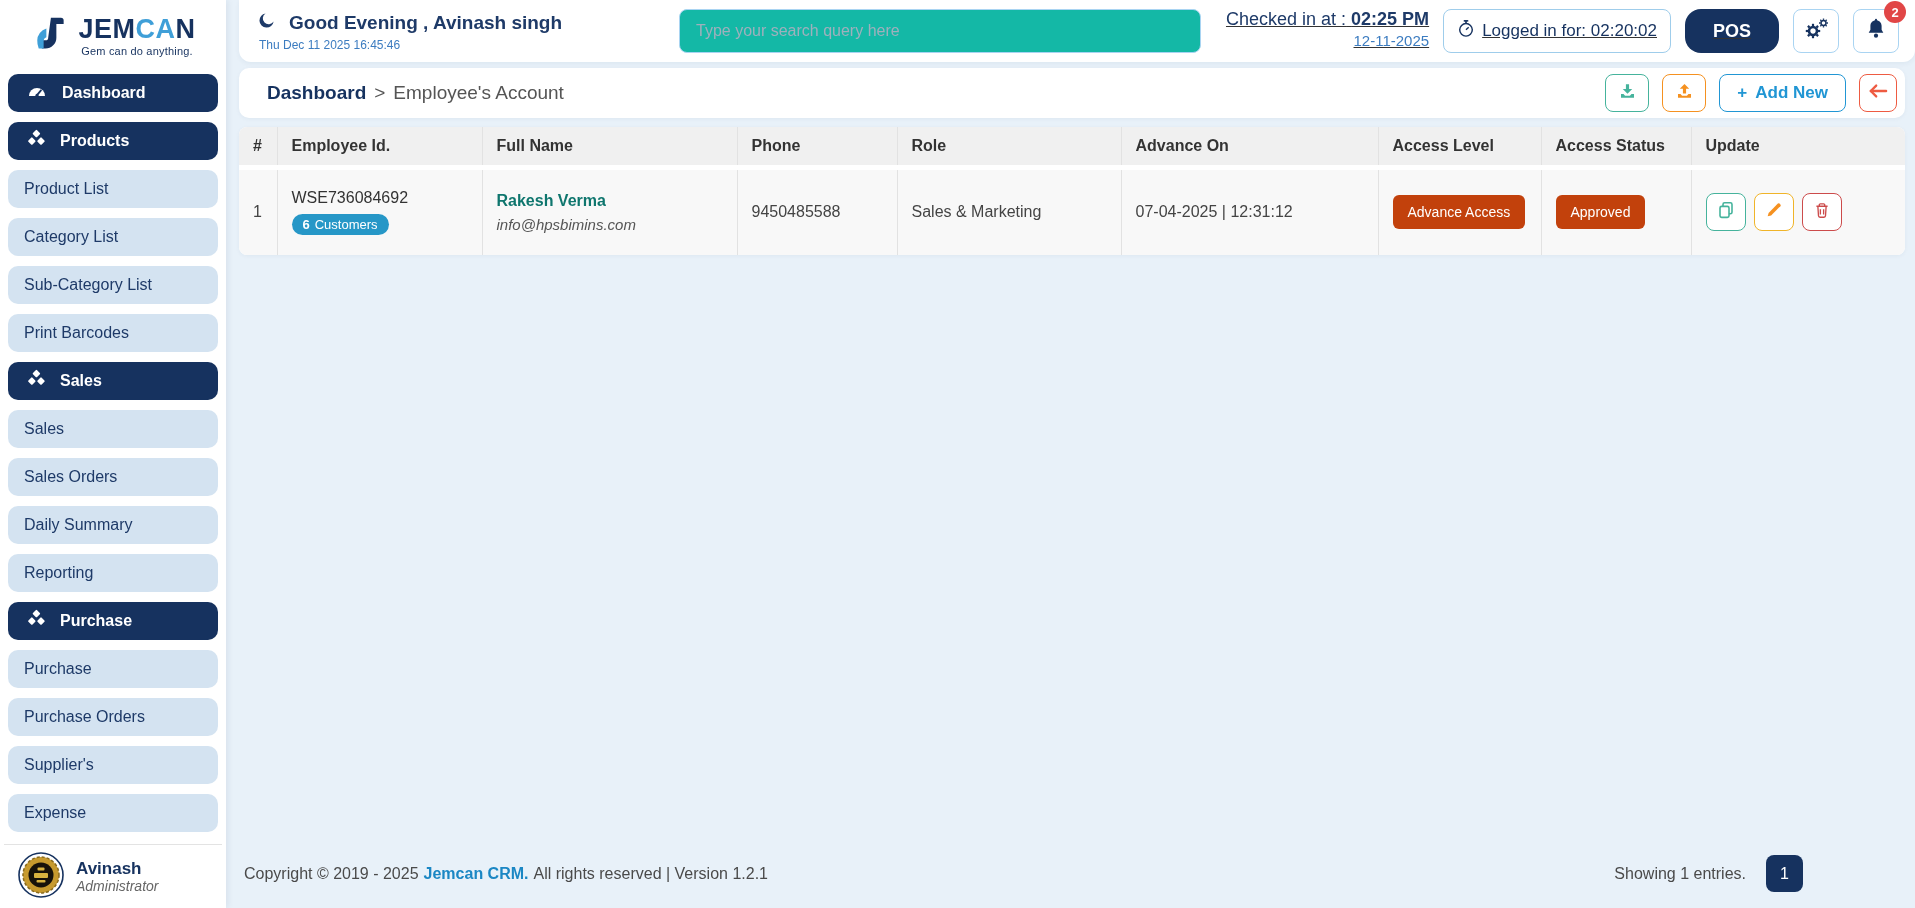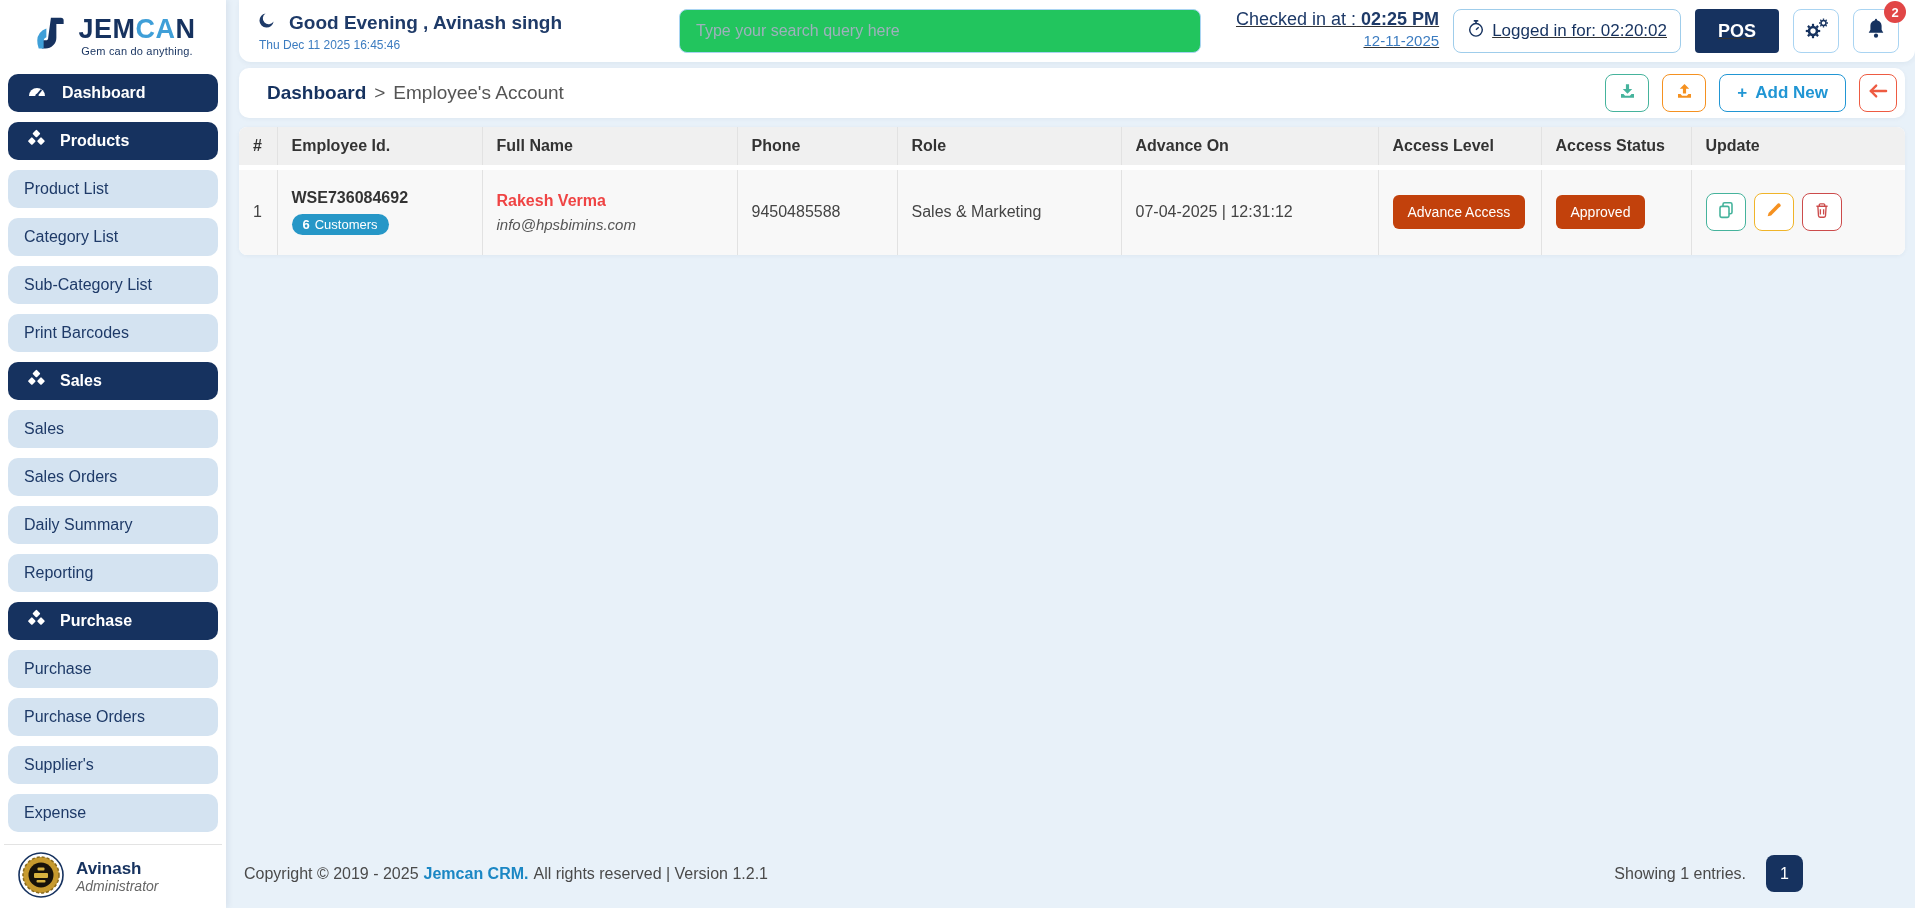--- a/index.html
+++ b/index.html
@@ -41,36 +41,36 @@
   .header-card {
     margin-left:13px; height:62px; border-radius:0 0 12px 12px;
     display:flex; align-items:center; padding:0 16px 0 18px;
     box-shadow:0 2px 5px rgba(20,50,95,.05);
   }
   .greeting-wrap { width:422px; }
   .greeting { display:flex; align-items:center; gap:13px; color:#1e3a68; font-size:19px; font-weight:600; }
   .greeting-date { color:#3c7cc0; font-size:12px; margin-top:3px; margin-left:2px; }
   .search-input {
     width:522px; height:44px; border:1px solid #a9d4f2; border-radius:8px;
-    padding:0 16px; font-size:16px; color:#333; outline:none; background:#22c55e;
+    padding:0 16px; font-size:16px; color:#333; outline:none; background:#14b8a6;
     font-family:"Liberation Sans","DejaVu Sans",sans-serif;
   }
   .search-input::placeholder { color:#9fb0bc; }
   .header-right { margin-left:auto; display:flex; align-items:flex-start; gap:14px;text-decoration:underline; }
   .checkin { text-align:right; color:#1e3a68; }
   .checkin-line1 { font-size:18px; }
   .checkin-time { font-weight:bold; }
   .checkin-date { font-size:15px; color:#3c7cc0; margin-top:2px; }
   .loggedin-box {
     border:1px solid #9fcdeb; border-radius:8px; height:44px; display:flex;
     align-items:center; gap:7px; padding:0 13px; color:#16325f; font-size:17px; cursor:default;
   }
   .pos-btn {
     background:#16325f; color:#fff; font-weight:bold; font-size:18px; border:none;
-    border-radius:4px; width:84px; height:44px; cursor:pointer;
+    border-radius:16px; width:94px; height:44px; cursor:pointer;
   }
   .icon-btn {
     width:46px; height:44px; background:#fff; border:1px solid #a9d4f2; border-radius:8px;
     display:flex; align-items:center; justify-content:center; cursor:pointer; position:relative;
   }
   .notif-badge {
     position:absolute; top:-9px; right:-8px; background:#e14646; color:#fff;
     min-width:22px; height:22px; border-radius:50%; font-size:13px; font-weight:bold;
     display:flex; align-items:center; justify-content:center;
   }
@@ -103,27 +103,27 @@
     background:#f0f0f0; text-align:left; font-size:16px; color:#333; font-weight:bold;
     height:40px; padding:0 14px; border-right:1px solid #e2e2e2;
   }
   thead th:last-child { border-right:none; }
   tbody tr { background:#f8f8f8; border-top:5px solid #fff; }
   tbody td {
     padding:14px; font-size:16px; color:#444; vertical-align:middle; height:88px;
     border-right:1px solid #e2e2e2;
   }
   tbody td:last-child { border-right:none; }
-  .cell-id { font-weight:bold; color:#333; }
+  .cell-id { font-weight:normal; color:#333; }
   .cust-badge {
     display:inline-flex; align-items:center; gap:5px; background:#2697c7; color:#fff;
     border-radius:12px; padding:3px 11px; font-size:13px; margin-top:7px;
   }
   .cust-badge b { font-weight:bold; }
-  .cell-name { font-weight:bold; color:#ef4444; }
+  .cell-name { font-weight:bold; color:#0f766e; }
   .cell-email { font-style:italic; color:#555; font-size:15px; margin-top:6px; }
   .pill {
     display:inline-block; background:#c2410c; color:#fff; border-radius:6px;
     padding:9px 15px; font-size:14px;
   }
   .upd-group { display:flex; gap:8px; }
   .upd-btn {
     width:40px; height:38px; border-radius:8px; background:#fff; display:flex;
     align-items:center; justify-content:center; cursor:pointer;
   }

